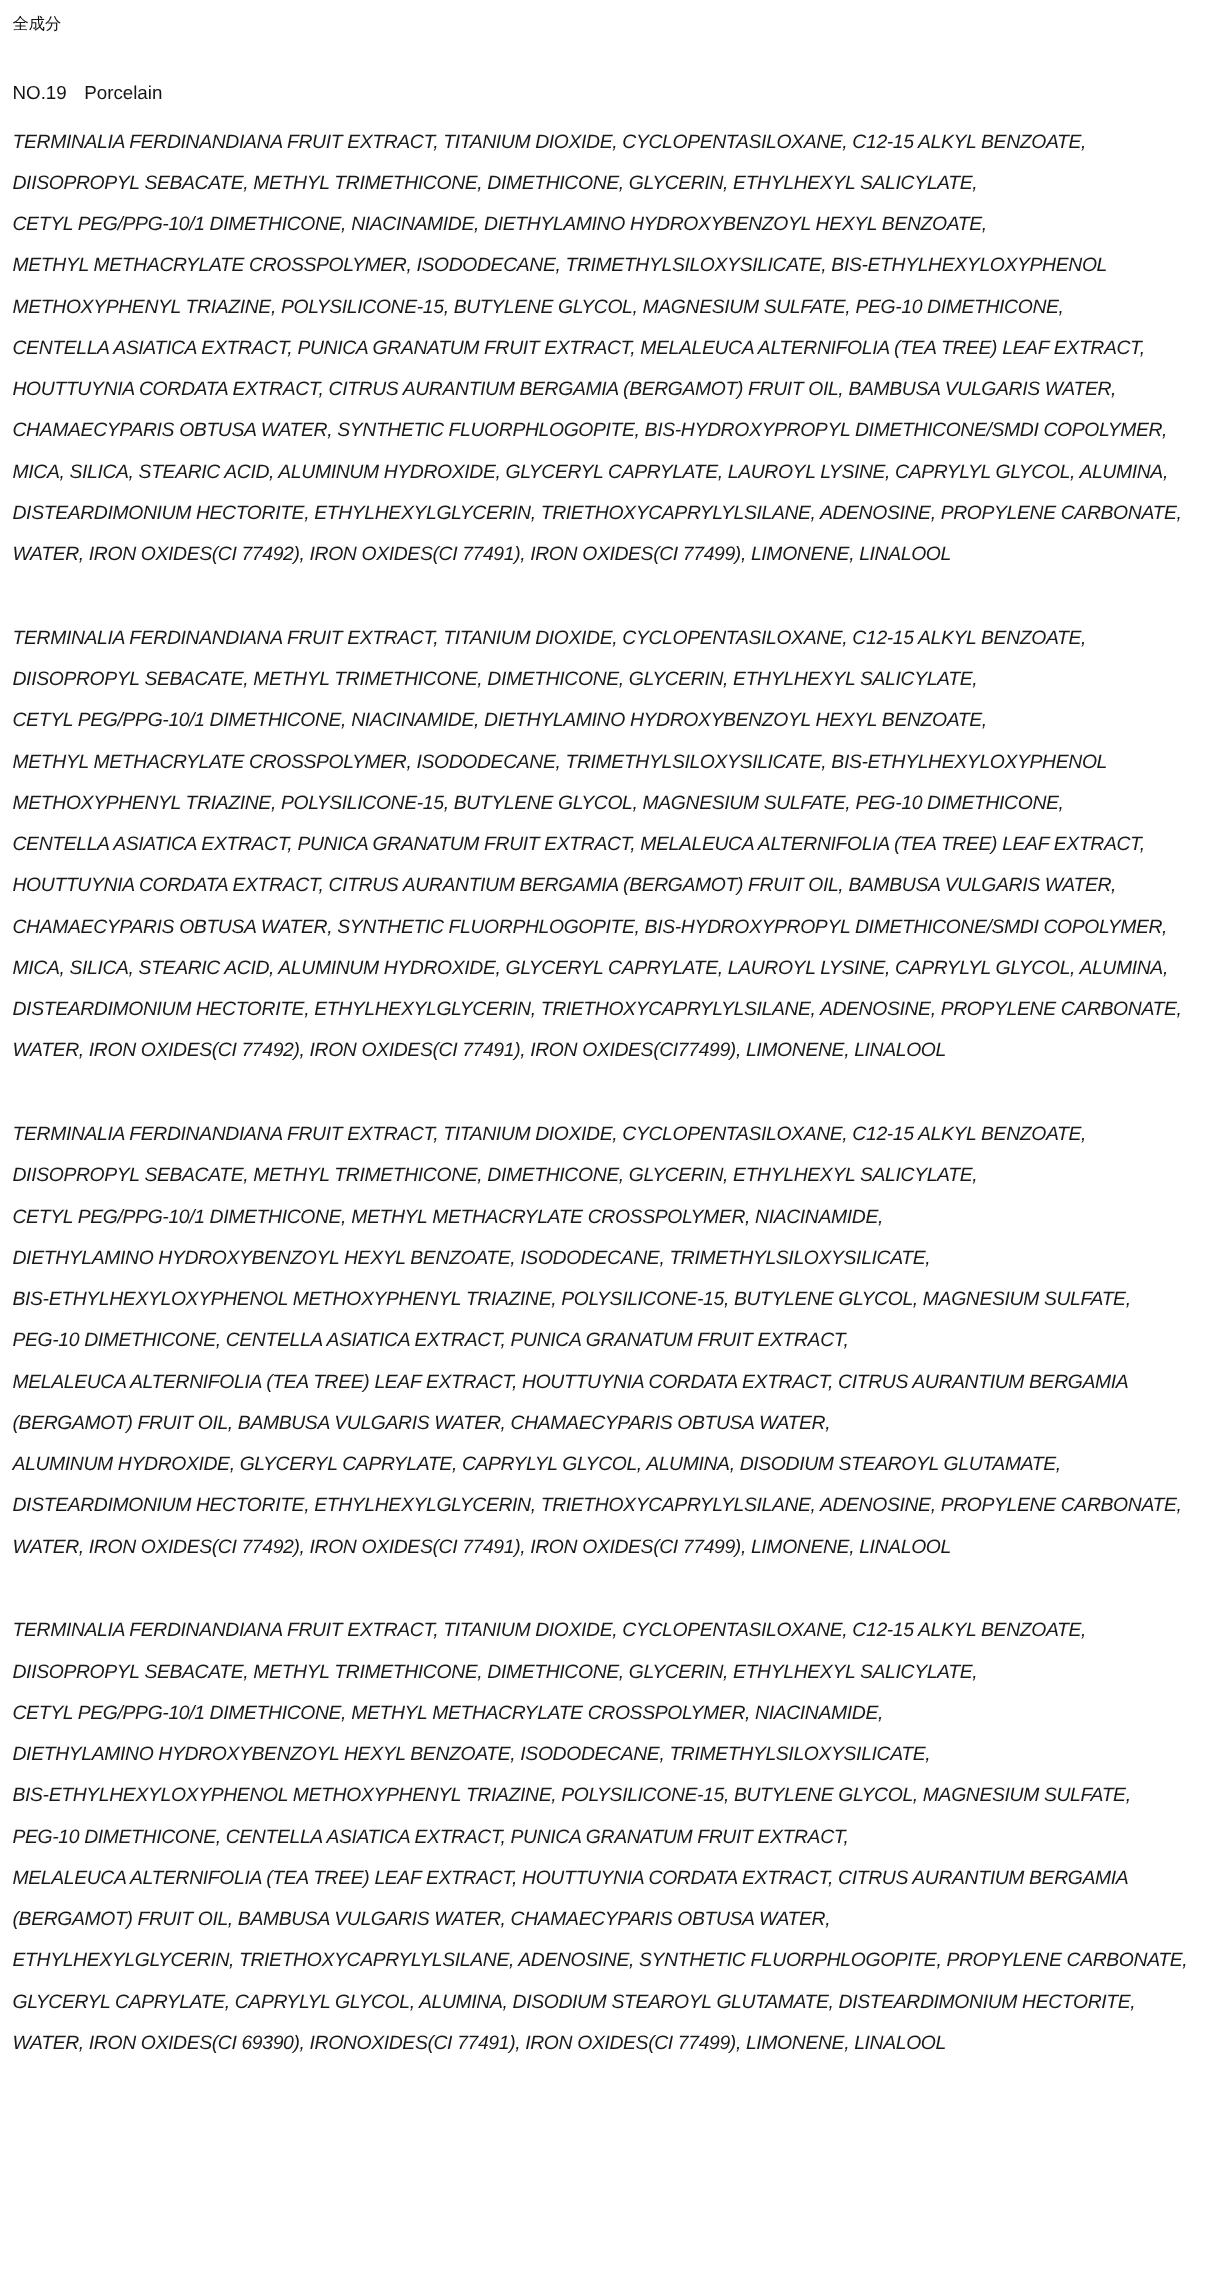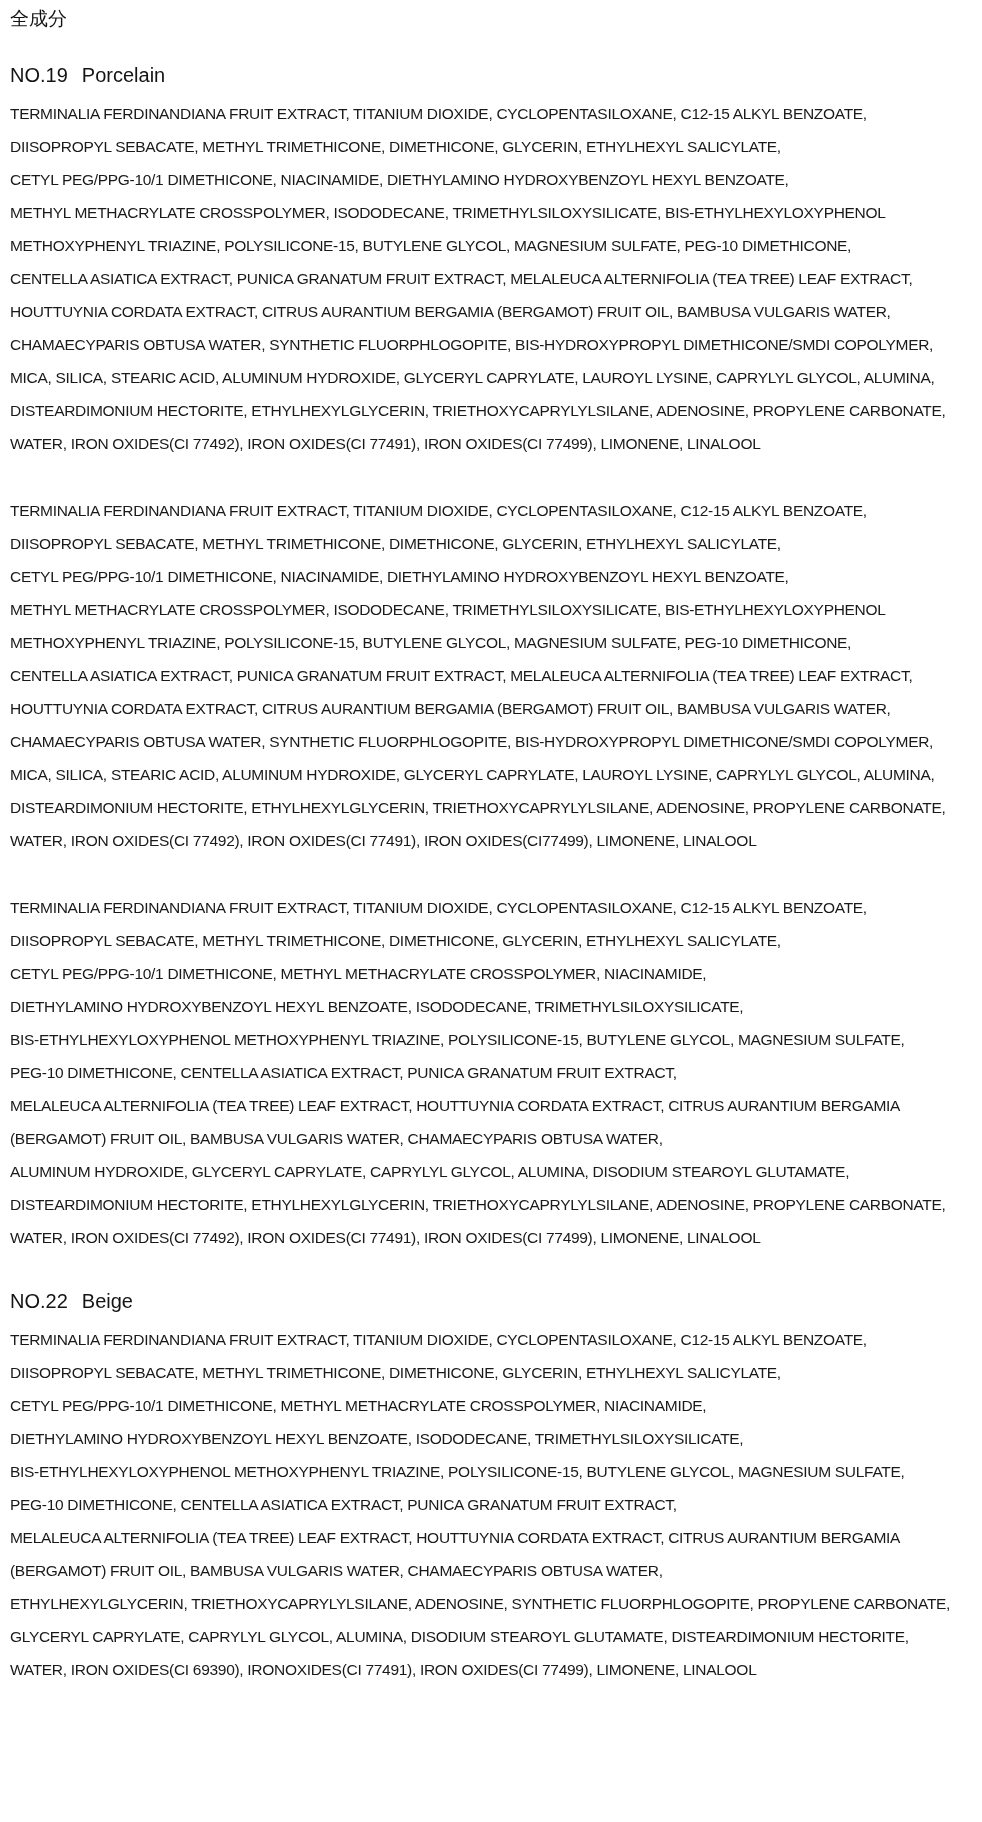--- a/index.html
+++ b/index.html
@@ -11,46 +11,47 @@
     width: 982px;
     min-height: 1822px;
     color: #191919;
     font-family: "Liberation Sans", sans-serif;
     box-sizing: border-box;
   }
   .page {
     padding: 8px 10px 10px 10px;
   }
   .page-title {
-    font-size: 19px;
+    font-size: 13px;
     line-height: 22px;
     font-weight: 400;
     margin: 0 0 32px 0;
     color: #141414;
     font-family: "Liberation Sans", sans-serif;
   }
   .section {
     margin: 0 0 34px 0;
   }
   .section-heading {
-    font-size: 20px;
+    font-size: 15px;
     line-height: 26px;
     font-weight: 400;
     margin: 0 0 9px 0;
     color: #141414;
     white-space: nowrap;
   }
   .section-heading .heading-name {
     margin-left: 14px;
   }
   .ingredient-list {
     font-size: 15.5px;
     line-height: 33px;
     letter-spacing: -0.3px;
     color: #191919;
+    font-style: italic;
   }
   .ingredient-line {
     white-space: nowrap;
   }
 </style>
 </head>
 <body>
 
 <div class="page">
   <h1 class="page-title">全成分</h1>
@@ -101,23 +102,20 @@
           <div class="ingredient-line">PEG-10 DIMETHICONE, CENTELLA ASIATICA EXTRACT, PUNICA GRANATUM FRUIT EXTRACT,</div>
           <div class="ingredient-line">MELALEUCA ALTERNIFOLIA (TEA TREE) LEAF EXTRACT, HOUTTUYNIA CORDATA EXTRACT, CITRUS AURANTIUM BERGAMIA</div>
           <div class="ingredient-line">(BERGAMOT) FRUIT OIL, BAMBUSA VULGARIS WATER, CHAMAECYPARIS OBTUSA WATER,</div>
           <div class="ingredient-line">ALUMINUM HYDROXIDE, GLYCERYL CAPRYLATE, CAPRYLYL GLYCOL, ALUMINA, DISODIUM STEAROYL GLUTAMATE,</div>
           <div class="ingredient-line">DISTEARDIMONIUM HECTORITE, ETHYLHEXYLGLYCERIN, TRIETHOXYCAPRYLYLSILANE, ADENOSINE, PROPYLENE CARBONATE,</div>
           <div class="ingredient-line">WATER, IRON OXIDES(CI 77492), IRON OXIDES(CI 77491), IRON OXIDES(CI 77499), LIMONENE, LINALOOL</div>
         </div>
   </section>
 
   <section class="section">
-    <h2 class="section-heading">
-      <span class="heading-number">NO.22</span><span class="heading-name">Beige</span>
-    </h2>
     <div class="ingredient-list">
           <div class="ingredient-line">TERMINALIA FERDINANDIANA FRUIT EXTRACT, TITANIUM DIOXIDE, CYCLOPENTASILOXANE, C12-15 ALKYL BENZOATE,</div>
           <div class="ingredient-line">DIISOPROPYL SEBACATE, METHYL TRIMETHICONE, DIMETHICONE, GLYCERIN, ETHYLHEXYL SALICYLATE,</div>
           <div class="ingredient-line">CETYL PEG/PPG-10/1 DIMETHICONE, METHYL METHACRYLATE CROSSPOLYMER, NIACINAMIDE,</div>
           <div class="ingredient-line">DIETHYLAMINO HYDROXYBENZOYL HEXYL BENZOATE, ISODODECANE, TRIMETHYLSILOXYSILICATE,</div>
           <div class="ingredient-line">BIS-ETHYLHEXYLOXYPHENOL METHOXYPHENYL TRIAZINE, POLYSILICONE-15, BUTYLENE GLYCOL, MAGNESIUM SULFATE,</div>
           <div class="ingredient-line">PEG-10 DIMETHICONE, CENTELLA ASIATICA EXTRACT, PUNICA GRANATUM FRUIT EXTRACT,</div>
           <div class="ingredient-line">MELALEUCA ALTERNIFOLIA (TEA TREE) LEAF EXTRACT, HOUTTUYNIA CORDATA EXTRACT, CITRUS AURANTIUM BERGAMIA</div>
           <div class="ingredient-line">(BERGAMOT) FRUIT OIL, BAMBUSA VULGARIS WATER, CHAMAECYPARIS OBTUSA WATER,</div>
           <div class="ingredient-line">ETHYLHEXYLGLYCERIN, TRIETHOXYCAPRYLYLSILANE, ADENOSINE, SYNTHETIC FLUORPHLOGOPITE, PROPYLENE CARBONATE,</div>

